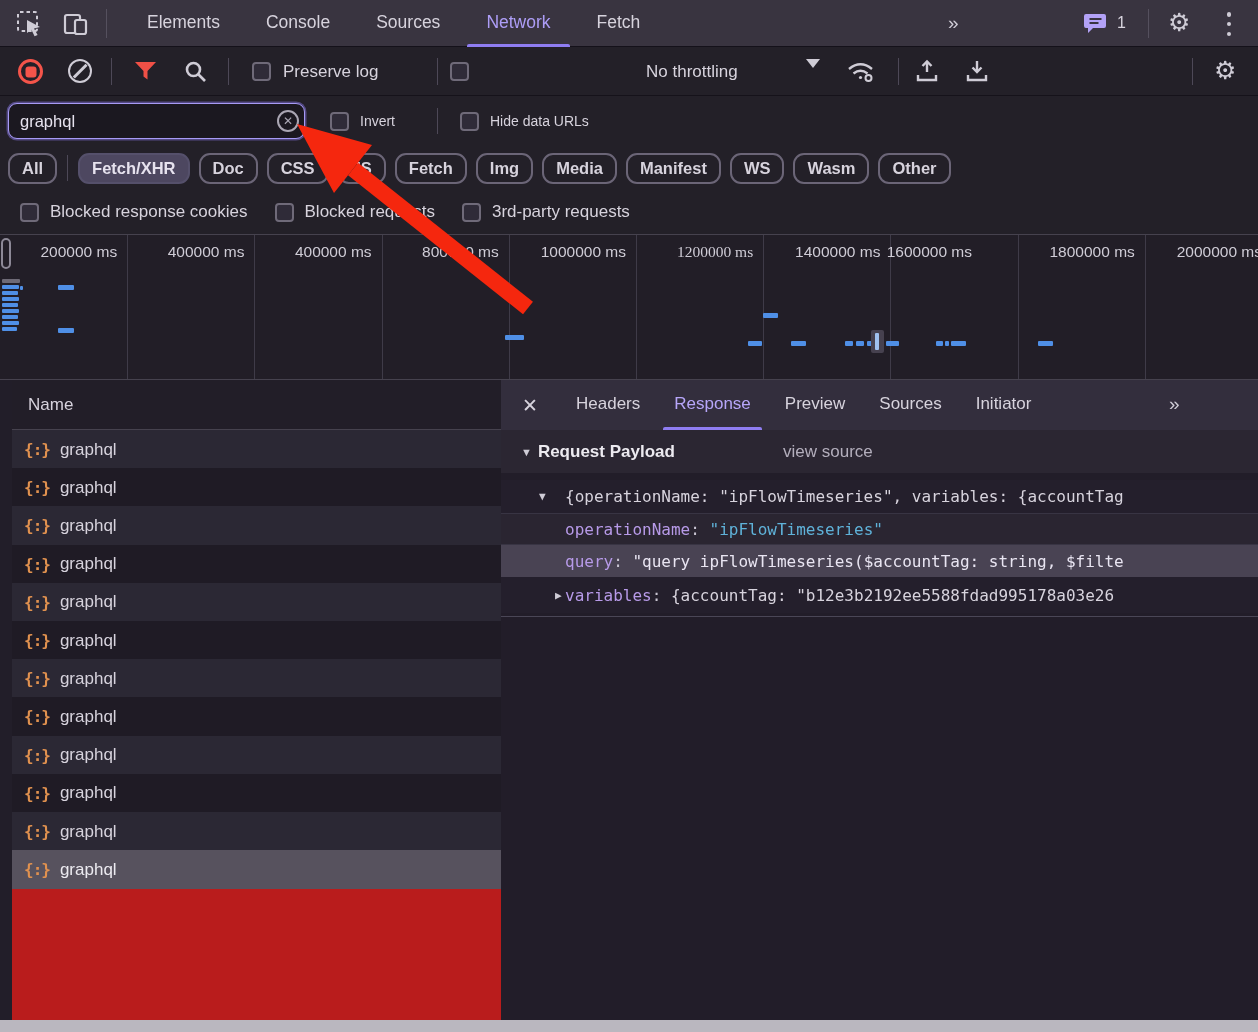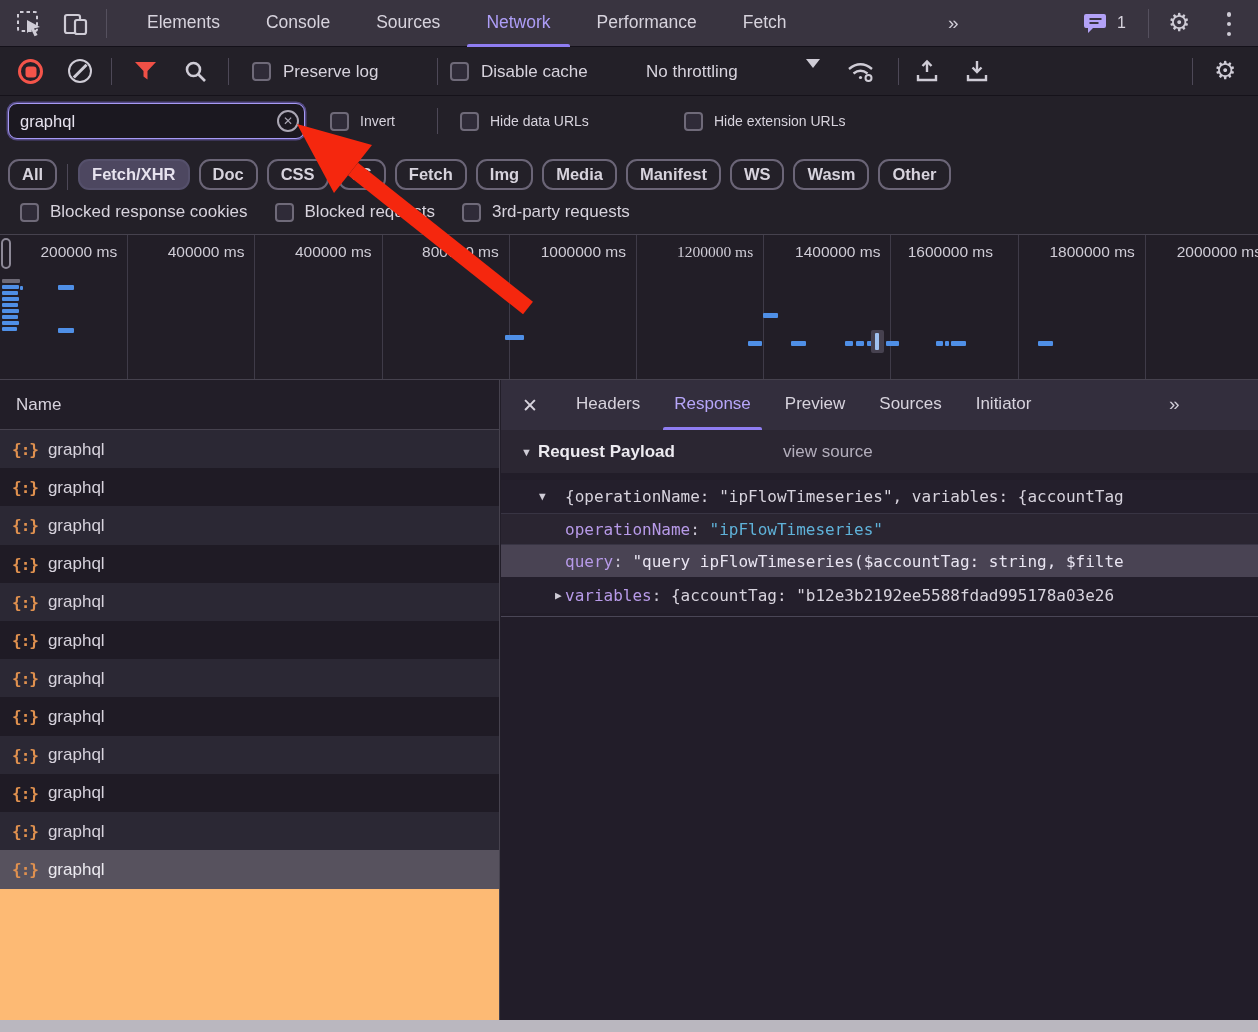--- a/index.html
+++ b/index.html
@@ -42,21 +42,21 @@
     border:1px solid #a79af5; box-shadow:0 0 0 1.5px rgba(143,125,242,.45); border-radius:9px;
     color:#e6e2ee; font-size:16.5px; padding:0 34px 0 11px; outline:none; font-family:"Liberation Sans", sans-serif; }
   .clear-filter { position:absolute; left:277px; top:14px; width:22px; height:22px; border:2px solid #aaa6b3; border-radius:50%;
     color:#aaa6b3; font-size:12px; line-height:18px; text-align:center; cursor:pointer; }
   .cb-pair { position:absolute; top:0; height:50px; display:flex; align-items:center; gap:11px; cursor:pointer; }
   .cb-pair .lbl { font-size:14px; color:#d7d3dd; }
   .fr-divider { position:absolute; left:437px; top:12px; width:1px; height:26px; background:#4d4857; }
 
   
   .chips-row { position:absolute; left:0; top:146px; width:1258px; height:44px; background:#232028;
-    display:flex; align-items:flex-end; padding-left:8px; gap:9px; }
+    display:flex; align-items:center; padding-left:8px; gap:9px; }
   .chip { height:31px; line-height:27px; padding:0 12px; border:2px solid #6b6577; border-radius:11px;
     font-size:16.5px; font-weight:600; color:#d7d3dd; cursor:pointer; white-space:nowrap; }
   .chip.selected { background:#4d4760; border-color:#55506b; color:#e6e2ee; }
   .chips-divider { width:1px; height:26px; background:#4d4857; margin:0 1px; }
 
   
   .blocked-row { position:absolute; left:0; top:190px; width:1258px; height:45px; background:#232028;
     display:flex; align-items:center; padding-left:20px; gap:27px; border-bottom:1px solid #46424e; }
   .blocked-row .cb-inline { display:flex; align-items:center; gap:11px; cursor:pointer; }
   .blocked-row .lbl { font-size:17px; color:#d7d3dd; }
@@ -67,21 +67,21 @@
   .gridline { position:absolute; top:0; bottom:0; width:1px; background:#3f3b48; }
   .tick-label { position:absolute; top:8px; width:130px; text-align:right; font-size:15.5px; color:#cfccd6; white-space:nowrap; }
   .mark { position:absolute; border-radius:1px; }
   .mark.blue { background:var(--wblue); }
   .mark.gray { background:#6e6a76; }
   .mark.box  { background:#46414f; border-radius:2px; }
   .mark.hl   { background:#9fc0ee; }
   .tl-handle { position:absolute; left:1px; top:3px; width:10px; height:31px; border:2px solid #8d8997; border-radius:5px; }
 
   
-  .left-pane { position:absolute; left:0; top:380px; width:500px; height:640px; background:#fdba74; border-right:1px solid #46424e; }
+  .left-pane { position:absolute; left:12px; top:380px; width:500px; height:640px; background:#b91c1c; border-right:1px solid #46424e; }
   .left-header { position:absolute; left:0; top:0; width:100%; height:50px; background:#221e28; border-bottom:1px solid #46424e;
     line-height:49px; padding-left:16px; font-size:17px; color:#d7d3dd; cursor:pointer; }
   .req-row { position:absolute; left:0; width:100%; height:39px; display:flex; align-items:center; gap:10px; padding-left:12px; cursor:pointer; }
   .req-row.even { background:#2b2834; }
   .req-row.odd { background:#1f1b25; }
   .req-row.selected { background:#57525e; }
   .req-icon { font-family:"DejaVu Sans Mono", monospace; font-weight:bold; font-size:16px; color:var(--orange); letter-spacing:-1px; }
   .req-label { font-size:17px; color:#d7d3dd; }
   .req-row.selected .req-label { color:#eceaf0; }
 
@@ -135,21 +135,20 @@
         <rect x="3" y="5" width="15" height="18" rx="2" fill="none" stroke="#cfccd6" stroke-width="2.2"></rect>
         <rect x="13" y="10" width="11" height="14" rx="2" fill="#393440" stroke="#cfccd6" stroke-width="2.2"></rect>
       </svg>
     </span>
     <span class="mt-divider" style="left:106px"></span>
     <nav class="tabs-flex">
         <span class="main-tab">Elements</span>
         <span class="main-tab">Console</span>
         <span class="main-tab">Sources</span>
         <span class="main-tab selected">Network</span>
-        <span class="main-tab">Performance</span>
         <span class="main-tab">Fetch</span>
       </nav>
     <span class="more-tabs">»</span>
     <span class="msg-wrap">
       <svg class="ic" width="25" height="22" viewBox="0 0 25 22">
         <path d="M2 2 h18 a2 2 0 0 1 2 2 v10 a2 2 0 0 1 -2 2 h-11 l-5 5 v-5 h-2 a2 2 0 0 1 -2 -2 v-10 a2 2 0 0 1 2 -2 z" fill="#b3a2f7"></path>
         <rect x="5.5" y="6" width="12" height="2" fill="#393440"></rect>
         <rect x="5.5" y="10" width="9" height="2" fill="#393440"></rect>
       </svg>
       <span class="msg-count">1</span>
@@ -180,21 +179,20 @@
       <svg class="ic" width="24" height="24" viewBox="0 0 24 24" fill="none" stroke="#cfccd6" stroke-width="2.6">
         <circle cx="9.5" cy="9.5" r="6.5"></circle>
           <line x1="14.5" y1="14.5" x2="21" y2="21"></line>
       </svg>
     </span>
     <span class="tb-divider" style="left:228px"></span>
     <span class="check" style="position:absolute; left:252px; top:15px"></span>
     <span class="tb-label" style="left:283px">Preserve log</span>
     <span class="tb-divider" style="left:437px"></span>
     <span class="check" style="position:absolute; left:450px; top:15px"></span>
-    <span class="tb-label" style="left:481px">Disable cache</span>
     <span class="tb-label" style="left:646px; cursor:pointer">No throttling</span>
     <span class="icon-btn" style="left:806px; top:21px"><span class="caret"></span></span>
     <span class="icon-btn" style="left:846px; top:12px">
       <svg class="ic" width="30" height="25" viewBox="0 0 30 25" fill="none" stroke="#cfccd6" stroke-width="2.4">
         <path d="M3 10 Q14.5 0.5 26 10"></path>
           <path d="M7.5 14.5 Q14.5 9 21.5 14.5"></path>
         <circle cx="14.5" cy="18.5" r="1.6" fill="#cfccd6" stroke="none"></circle>
         <circle cx="22.5" cy="19" r="3" stroke-width="2"></circle>
       </svg>
     </span>
@@ -221,24 +219,20 @@
     <input class="filter-input" value="graphql" style="">
     <span class="clear-filter">✕</span>
     <span class="cb-pair" style="left:330px">
       <span class="check"></span>
       <span class="lbl">Invert</span>
     </span>
     <span class="fr-divider"></span>
     <span class="cb-pair" style="left:460px">
       <span class="check"></span>
       <span class="lbl">Hide data URLs</span>
-    </span>
-    <span class="cb-pair" style="left:684px">
-      <span class="check"></span>
-      <span class="lbl">Hide extension URLs</span>
     </span>
   </div>
 
   <div class="chips-row">
       <div class="chip">All</div>
       <div class="chips-divider"></div>
       <div class="chip selected">Fetch/XHR</div>
       <div class="chip">Doc</div>
       <div class="chip">CSS</div>
       <div class="chip">JS</div>
@@ -276,21 +270,21 @@
       <div class="tick-label" style="left: 241.6px;">400000 ms</div>
       <div class="gridline" style="left: 508.8px;"></div>
       <div class="tick-label" style="left: 368.8px;">800000 ms</div>
       <div class="gridline" style="left: 636px;"></div>
       <div class="tick-label" style="left: 496px;">1000000 ms</div>
       <div class="gridline" style="left: 763.2px;"></div>
       <div class="tick-label" style="left: 623.2px; font-family: Liberation Serif, serif;">1200000 ms</div>
       <div class="gridline" style="left: 890.4px;"></div>
       <div class="tick-label" style="left: 750.4px;">1400000 ms</div>
       <div class="gridline" style="left: 1017.6px;"></div>
-      <div class="tick-label" style="left: 863px;">1600000 ms</div>
+      <div class="tick-label" style="left: 842px;">1600000 ms</div>
       <div class="gridline" style="left: 1144.8px;"></div>
       <div class="tick-label" style="left: 1004.8px;">1800000 ms</div>
       <div class="tick-label" style="left: 1132px;">2000000 ms</div>
       <div class="mark gray" style="left: 2px; top: 44px; width: 18px; height: 4px;"></div>
       <div class="mark blue" style="left: 2px; top: 50px; width: 17px; height: 4px;"></div>
       <div class="mark blue" style="left: 2px; top: 56px; width: 16px; height: 4px;"></div>
       <div class="mark blue" style="left: 2px; top: 62px; width: 17px; height: 4px;"></div>
       <div class="mark blue" style="left: 2px; top: 68px; width: 16px; height: 4px;"></div>
       <div class="mark blue" style="left: 2px; top: 74px; width: 17px; height: 4px;"></div>
       <div class="mark blue" style="left: 2px; top: 80px; width: 16px; height: 4px;"></div>

